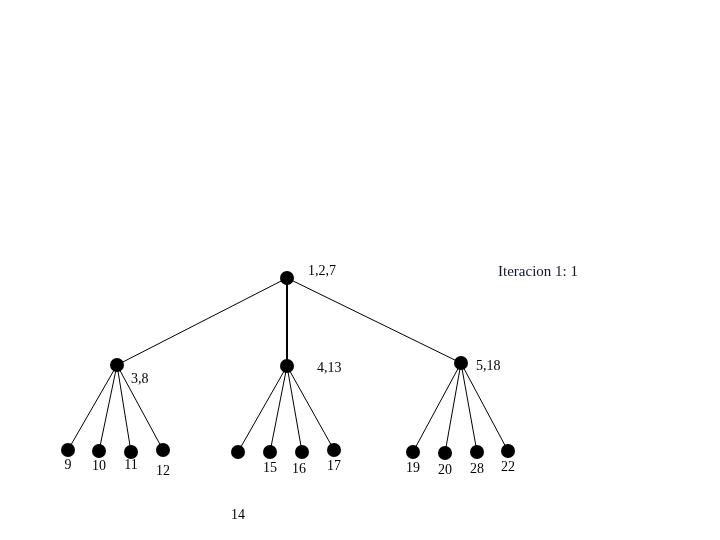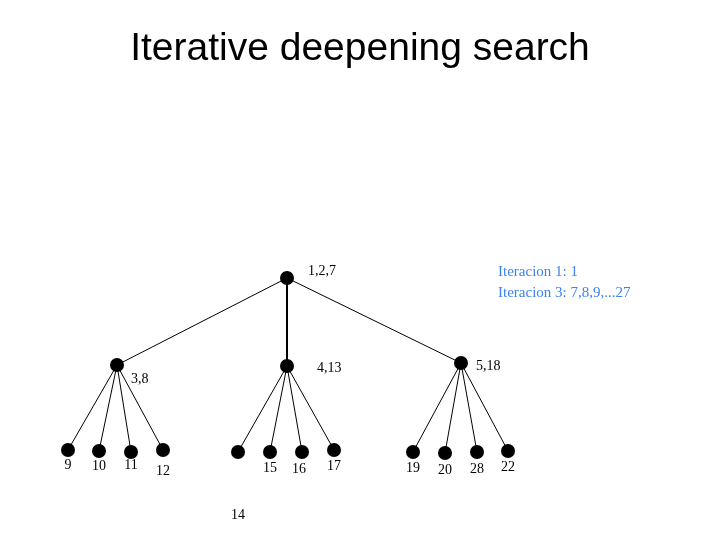--- a/index.html
+++ b/index.html
@@ -64,34 +64,33 @@
     white-space: nowrap;
     line-height: 14px;
     text-align: center;
   }
   #iteration-list {
     position: absolute;
     left: 498px;
     top: 261px;
     font-family: "Liberation Serif", serif;
     font-size: 15px;
-    color: #3b82f6;
+    color: #0f172a;
     line-height: 21px;
     white-space: nowrap;
   }
   #iteration-list div {
     white-space: nowrap;
   }
 </style>
 </head>
 <body>
 
 <div id="slide">
 
-  <div id="slide-title">Iterative deepening search</div>
 
   <div id="diagram">
     <svg class="svg-layer" width="720" height="540">
       <g id="edges-group">
           <line x1="287" y1="278" x2="117" y2="365" stroke="#000000" stroke-width="1"></line>
           <line x1="287" y1="278" x2="287" y2="366" stroke="#000000" stroke-width="2"></line>
           <line x1="287" y1="278" x2="461" y2="363" stroke="#000000" stroke-width="1"></line>
           <line x1="117" y1="365" x2="68" y2="450" stroke="#000000" stroke-width="1"></line>
           <line x1="117" y1="365" x2="99" y2="451" stroke="#000000" stroke-width="1"></line>
           <line x1="117" y1="365" x2="131" y2="452" stroke="#000000" stroke-width="1"></line>
@@ -139,16 +138,15 @@
         <div class="leaf-label" style="left: 319px; top: 459px; width: 30px;">17</div>
         <div class="leaf-label" style="left: 398px; top: 461px; width: 30px;">19</div>
         <div class="leaf-label" style="left: 430px; top: 463px; width: 30px;">20</div>
         <div class="leaf-label" style="left: 462px; top: 462px; width: 30px;">28</div>
         <div class="leaf-label" style="left: 493px; top: 460px; width: 30px;">22</div>
       </div>
   </div>
 
   <div id="iteration-list">
       <div>Iteracion 1: 1</div>
-      <div>Iteracion 3: 7,8,9,...27</div>
     </div>
 
 </div>
 
 </body></html>

